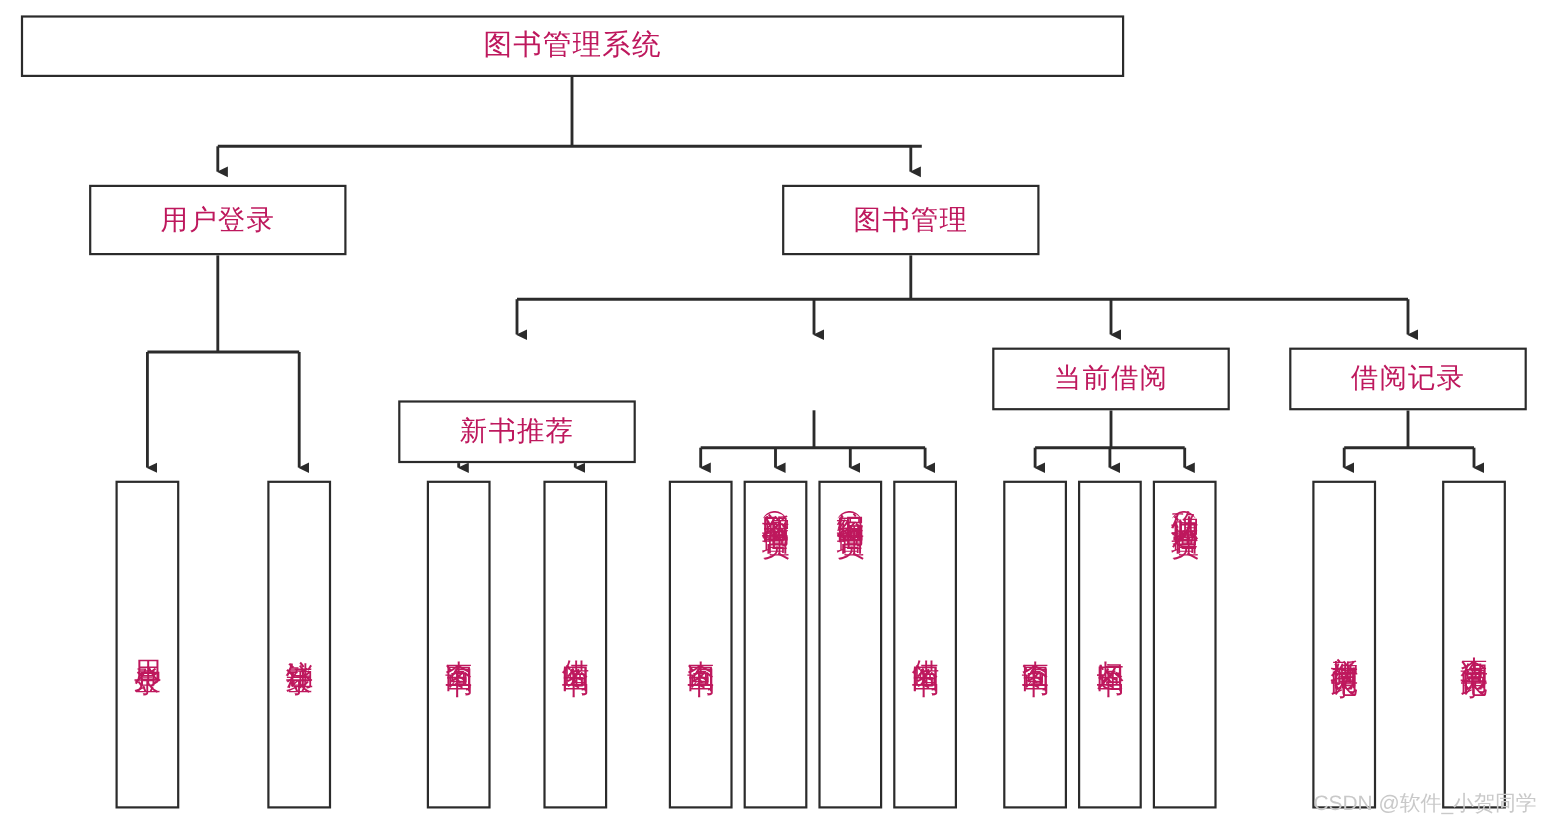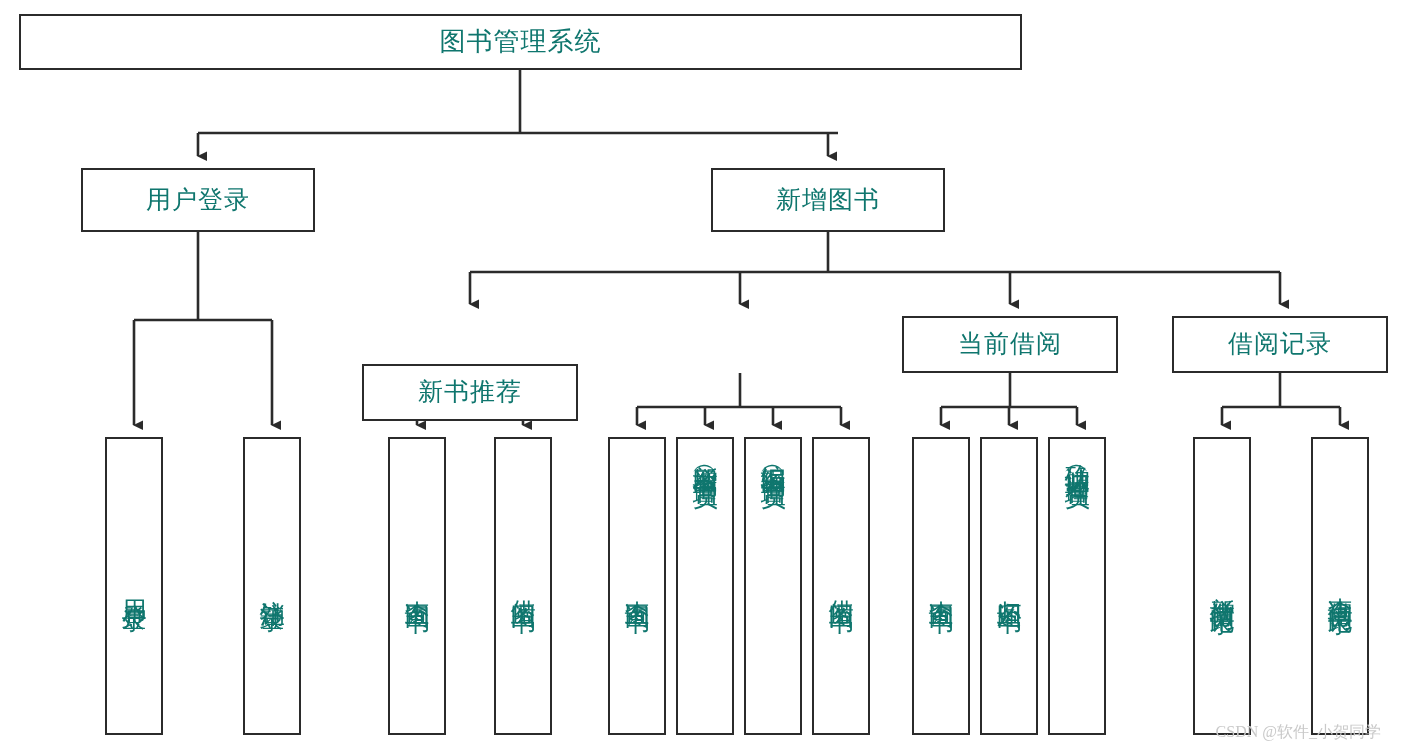--- a/index.html
+++ b/index.html
@@ -21,21 +21,21 @@
     display:flex;
     align-items:center;
     justify-content:center;
     color:#1b1b1b;
   }
   .node .lbl{
     display:block;
     text-align:center;
     line-height:1.05;
     letter-spacing:1px;
-    color:#0f766e;
+    color:#be185d;
   }
   
   .h .lbl{font-size:25px;}
   .n-root .lbl{font-size:26px;}
 
   
   .leaf{
     align-items:flex-start;
     padding-top:6px;
   }
@@ -45,26 +45,26 @@
     font-size:25px;
     line-height:1.18;
     letter-spacing:3px;
     white-space:nowrap;
   }
   
   .leaf.short{align-items:center;padding-top:0;}
 
   #watermark{
     position:absolute;
-    right:24px;
+    right:8px;
     bottom:4px;
-    font-size:16px;
+    font-size:19px;
     color:#c9c9c9;
     white-space:nowrap;
-    font-family:Liberation Serif, serif;
+    font-family:Liberation Sans, sans-serif;
   }
 </style>
 </head>
 <body>
 
 <div id="stage">
 
   <svg id="wires" viewBox="0 0 1405 747" xmlns="http://www.w3.org/2000/svg">
     <defs>
       <marker id="arrow" viewBox="0 0 12 12" refX="5.5" refY="10" markerWidth="11" markerHeight="11" orient="auto-start-reverse" markerUnits="userSpaceOnUse">
@@ -116,21 +116,21 @@
   </svg>
 
   <div class="node h n-root" style="left:19px;top:14px;width:1003px;height:56px;">
     <span class="lbl">图书管理系统</span>
   </div>
 
   <div class="node h" style="left:81px;top:168px;width:234px;height:64px;">
     <span class="lbl">用户登录</span>
   </div>
   <div class="node h" style="left:711px;top:168px;width:234px;height:64px;">
-    <span class="lbl">新增图书</span>
+    <span class="lbl">图书管理</span>
   </div>
 
   <div class="node h" style="left:362px;top:316px;width:216px;height:57px;margin-top:48px;">
     <span class="lbl">新书推荐</span>
   </div>
   <div class="node h" style="left:1172px;top:316px;width:216px;height:57px;">
     <span class="lbl">借阅记录</span>
   </div>
   <div class="node h" style="left:902px;top:316px;width:216px;height:57px;">
     <span class="lbl">当前借阅</span>

